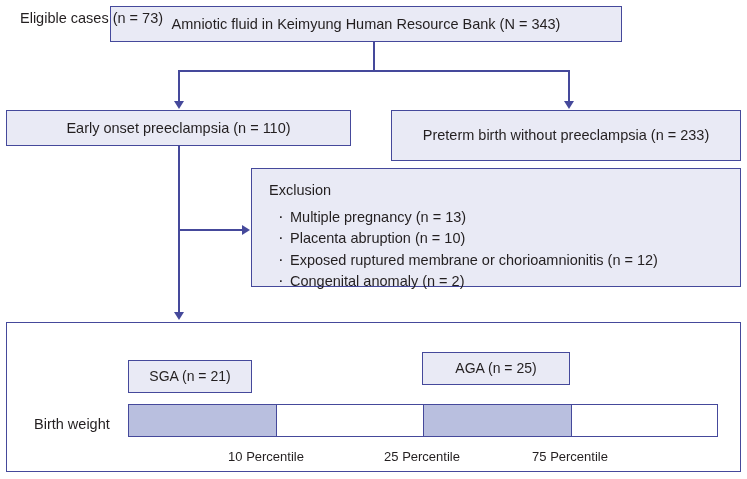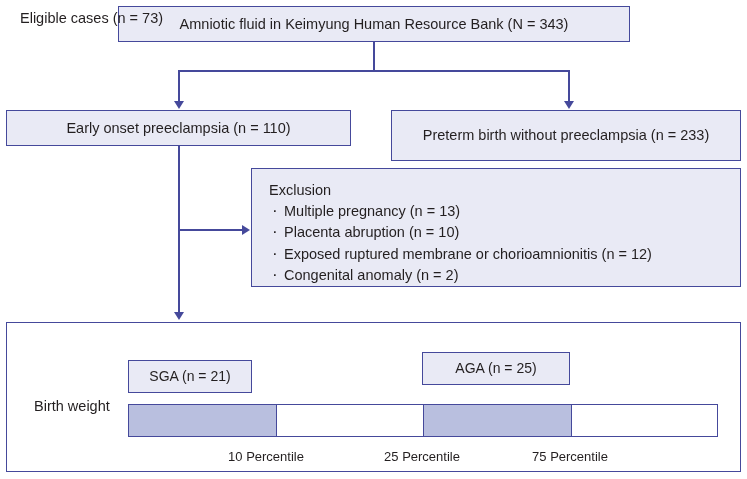--- a/index.html
+++ b/index.html
@@ -28,21 +28,21 @@
     justify-content: center;
     font-size: 14.5px;
     line-height: 1.25;
     color: #231f20;
   }
   .box-plain {
     background: #ffffff;
   }
   
   #top-box {
-    left: 118px;
+    left: 110px;
     top: 6px;
     width: 512px;
     height: 36px;
   }
   
   #left-box {
     left: 6px;
     top: 110px;
     width: 345px;
     height: 36px;
@@ -60,21 +60,21 @@
     width: 490px;
     height: 119px;
     display: block;
     padding: 12px 0 0 17px;
     font-size: 14.5px;
   }
   #exclusion-box .ex-title {
     margin: 0 0 2px 0;
   }
   #exclusion-box ul {
-    margin: 2px;
+    margin: 8px;
     padding: 0;
     list-style: none;
   }
   #exclusion-box li {
     margin: 0;
     padding: 0 0 0 13px;
     position: relative;
     line-height: 1.47;
   }
   #exclusion-box li::before {
@@ -112,21 +112,21 @@
     left: 422px;
     top: 352px;
     width: 148px;
     height: 33px;
     font-size: 14px;
   }
   
   #birth-weight-label {
     position: absolute;
     left: 34px;
-    top: 398px;
+    top: 416px;
     font-size: 14.5px;
     white-space: nowrap;
   }
   #birth-weight-bar {
     position: absolute;
     left: 128px;
     top: 404px;
     width: 590px;
     height: 33px;
     box-sizing: border-box;

